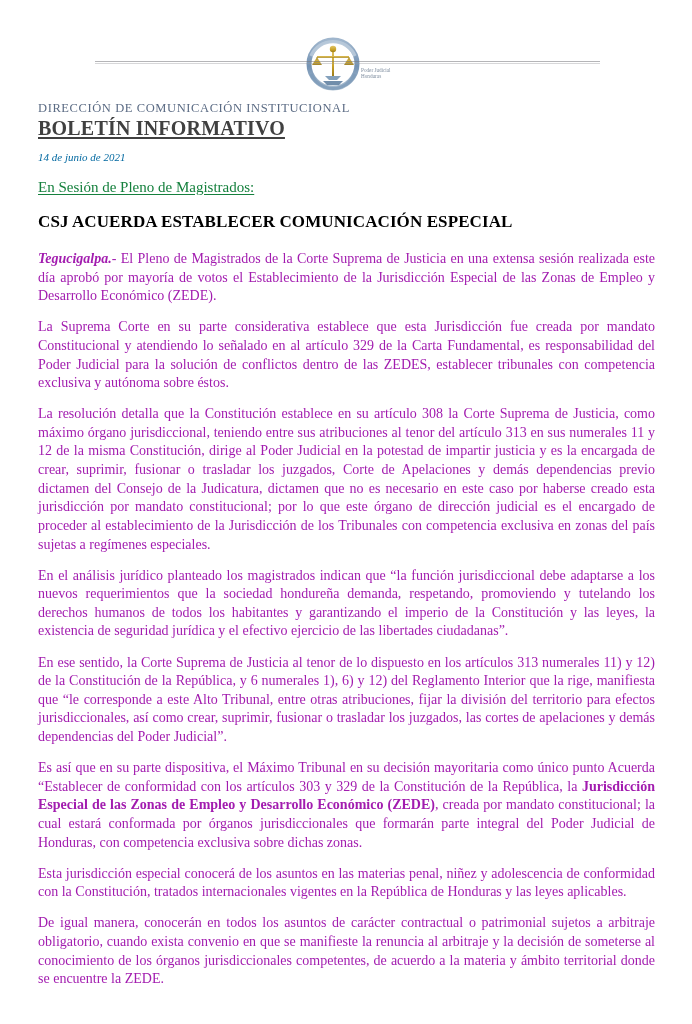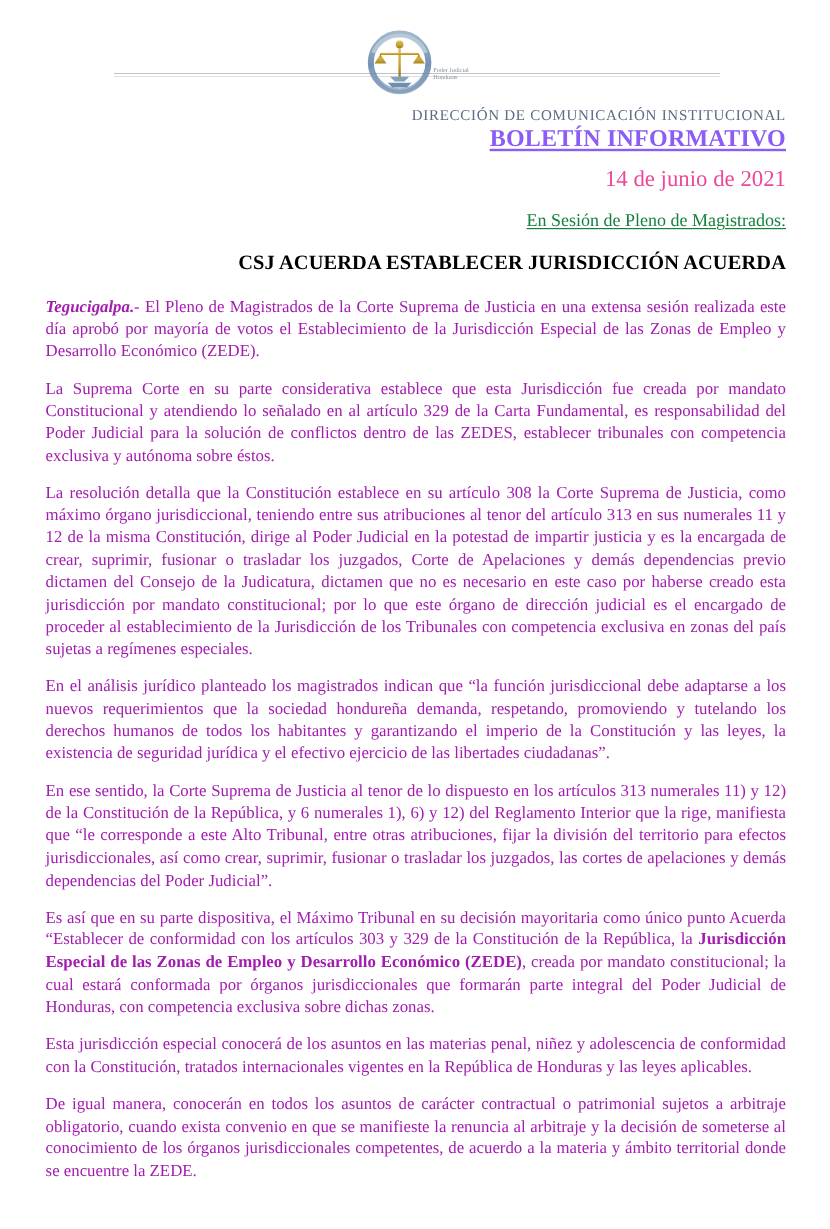--- a/index.html
+++ b/index.html
@@ -20,22 +20,22 @@
     width: 692px;
     height: 1024px;
     box-sizing: border-box;
     padding: 0 37px 0 38px;
     background: #ffffff;
   }
 
   
   .masthead {
     position: relative;
-    padding-top: 24px;
-    text-align: right;
+    padding-top: 36px;
+    text-align: left;
   }
 
   .logo-wrap {
     position: relative;
     width: 120px;
     height: 62px;
     margin: 0 auto;
   }
 
   .logo-svg {
@@ -67,31 +67,32 @@
     color: #5b6b84;
     font-family: "Liberation Serif", "DejaVu Serif", serif;
     line-height: 1.1;
   }
 
   .boletin {
     margin-top: 1px;
     font-size: 20px;
     font-weight: bold;
     letter-spacing: 0.2px;
-    color: #8b5cf6;
+    color: #404040;
     text-decoration: underline;
     text-underline-offset: 2px;
     line-height: 1.18;
   }
 
   .fecha {
     margin-top: 11px;
-    font-size: 19px;
-    color: #ec4899;
+    font-size: 11px;
+    color: #0369a1;
     line-height: 1.2;
+    font-style: italic;
   }
 
   .sesion {
     margin-top: 13px;
     font-size: 15px;
     color: #15803d;
     text-decoration: underline;
     text-underline-offset: 2px;
     line-height: 1.2;
   }
@@ -181,21 +182,21 @@
 
     <div class="direccion">DIRECCIÓN DE COMUNICACIÓN INSTITUCIONAL</div>
 
     <div class="boletin">BOLETÍN INFORMATIVO</div>
 
     <div class="fecha">14 de junio de 2021</div>
 
     <div class="sesion">En Sesión de Pleno de Magistrados:</div>
 
     <div class="headline">
-      <div>CSJ ACUERDA ESTABLECER JURISDICCIÓN ACUERDA</div>
+      <div>CSJ ACUERDA ESTABLECER COMUNICACIÓN ESPECIAL</div>
     </div>
   </div>
 
   <div class="body-copy">
 
     <p><span class="lead-city">Tegucigalpa.</span><span>- El Pleno de Magistrados de la Corte Suprema de Justicia en una extensa sesión realizada este día aprobó por mayoría de votos el Establecimiento de la Jurisdicción Especial de las Zonas de Empleo y Desarrollo Económico (ZEDE).</span></p>
 
     <p>La Suprema Corte en su parte considerativa establece que esta Jurisdicción fue creada por mandato Constitucional y atendiendo lo señalado en al artículo 329 de la Carta Fundamental, es responsabilidad del Poder Judicial para la solución de conflictos dentro de las ZEDES, establecer tribunales con competencia exclusiva y autónoma sobre éstos.</p>
 
     <p>La resolución detalla que la Constitución establece en su artículo 308 la Corte Suprema de Justicia, como máximo órgano jurisdiccional, teniendo entre sus atribuciones al tenor del artículo 313 en sus numerales 11 y 12 de la misma Constitución, dirige al Poder Judicial en la potestad de impartir justicia y es la encargada de crear, suprimir, fusionar o trasladar los juzgados, Corte de Apelaciones y demás dependencias previo dictamen del Consejo de la Judicatura, dictamen que no es necesario en este caso por haberse creado esta jurisdicción por mandato constitucional; por lo que este órgano de dirección judicial es el encargado de proceder al establecimiento de la Jurisdicción de los Tribunales con competencia exclusiva en zonas del país sujetas a regímenes especiales.</p>

